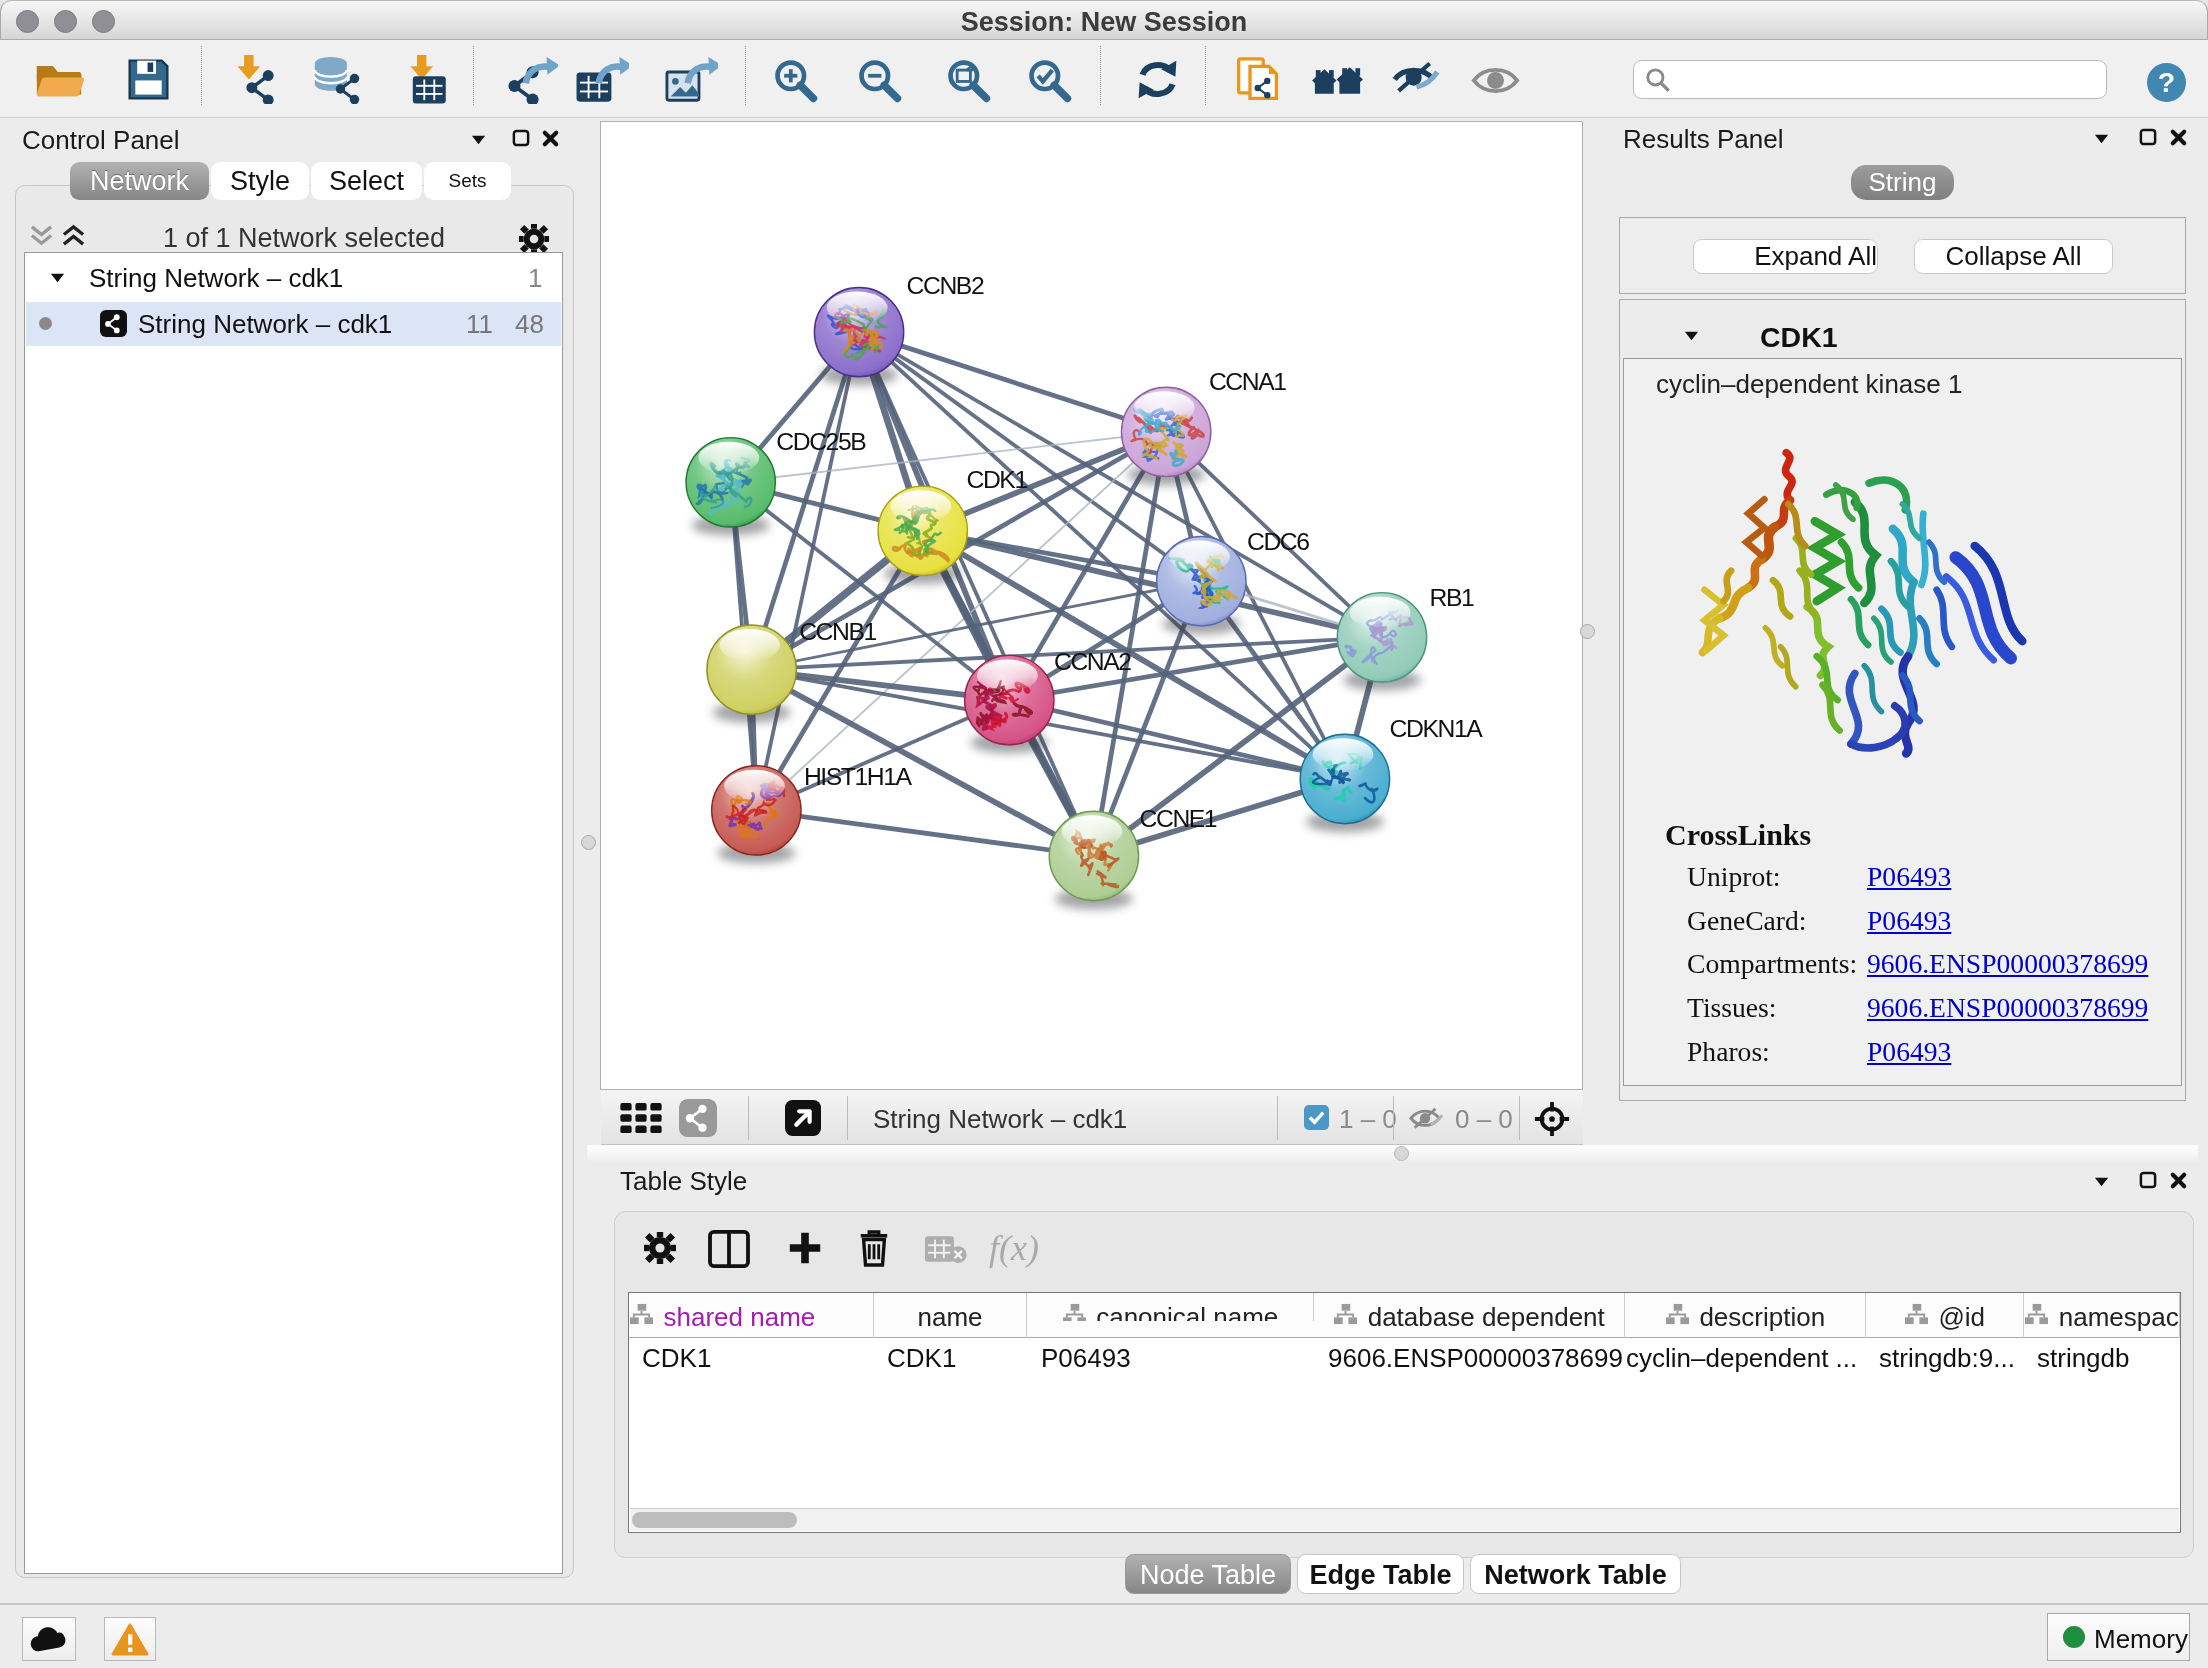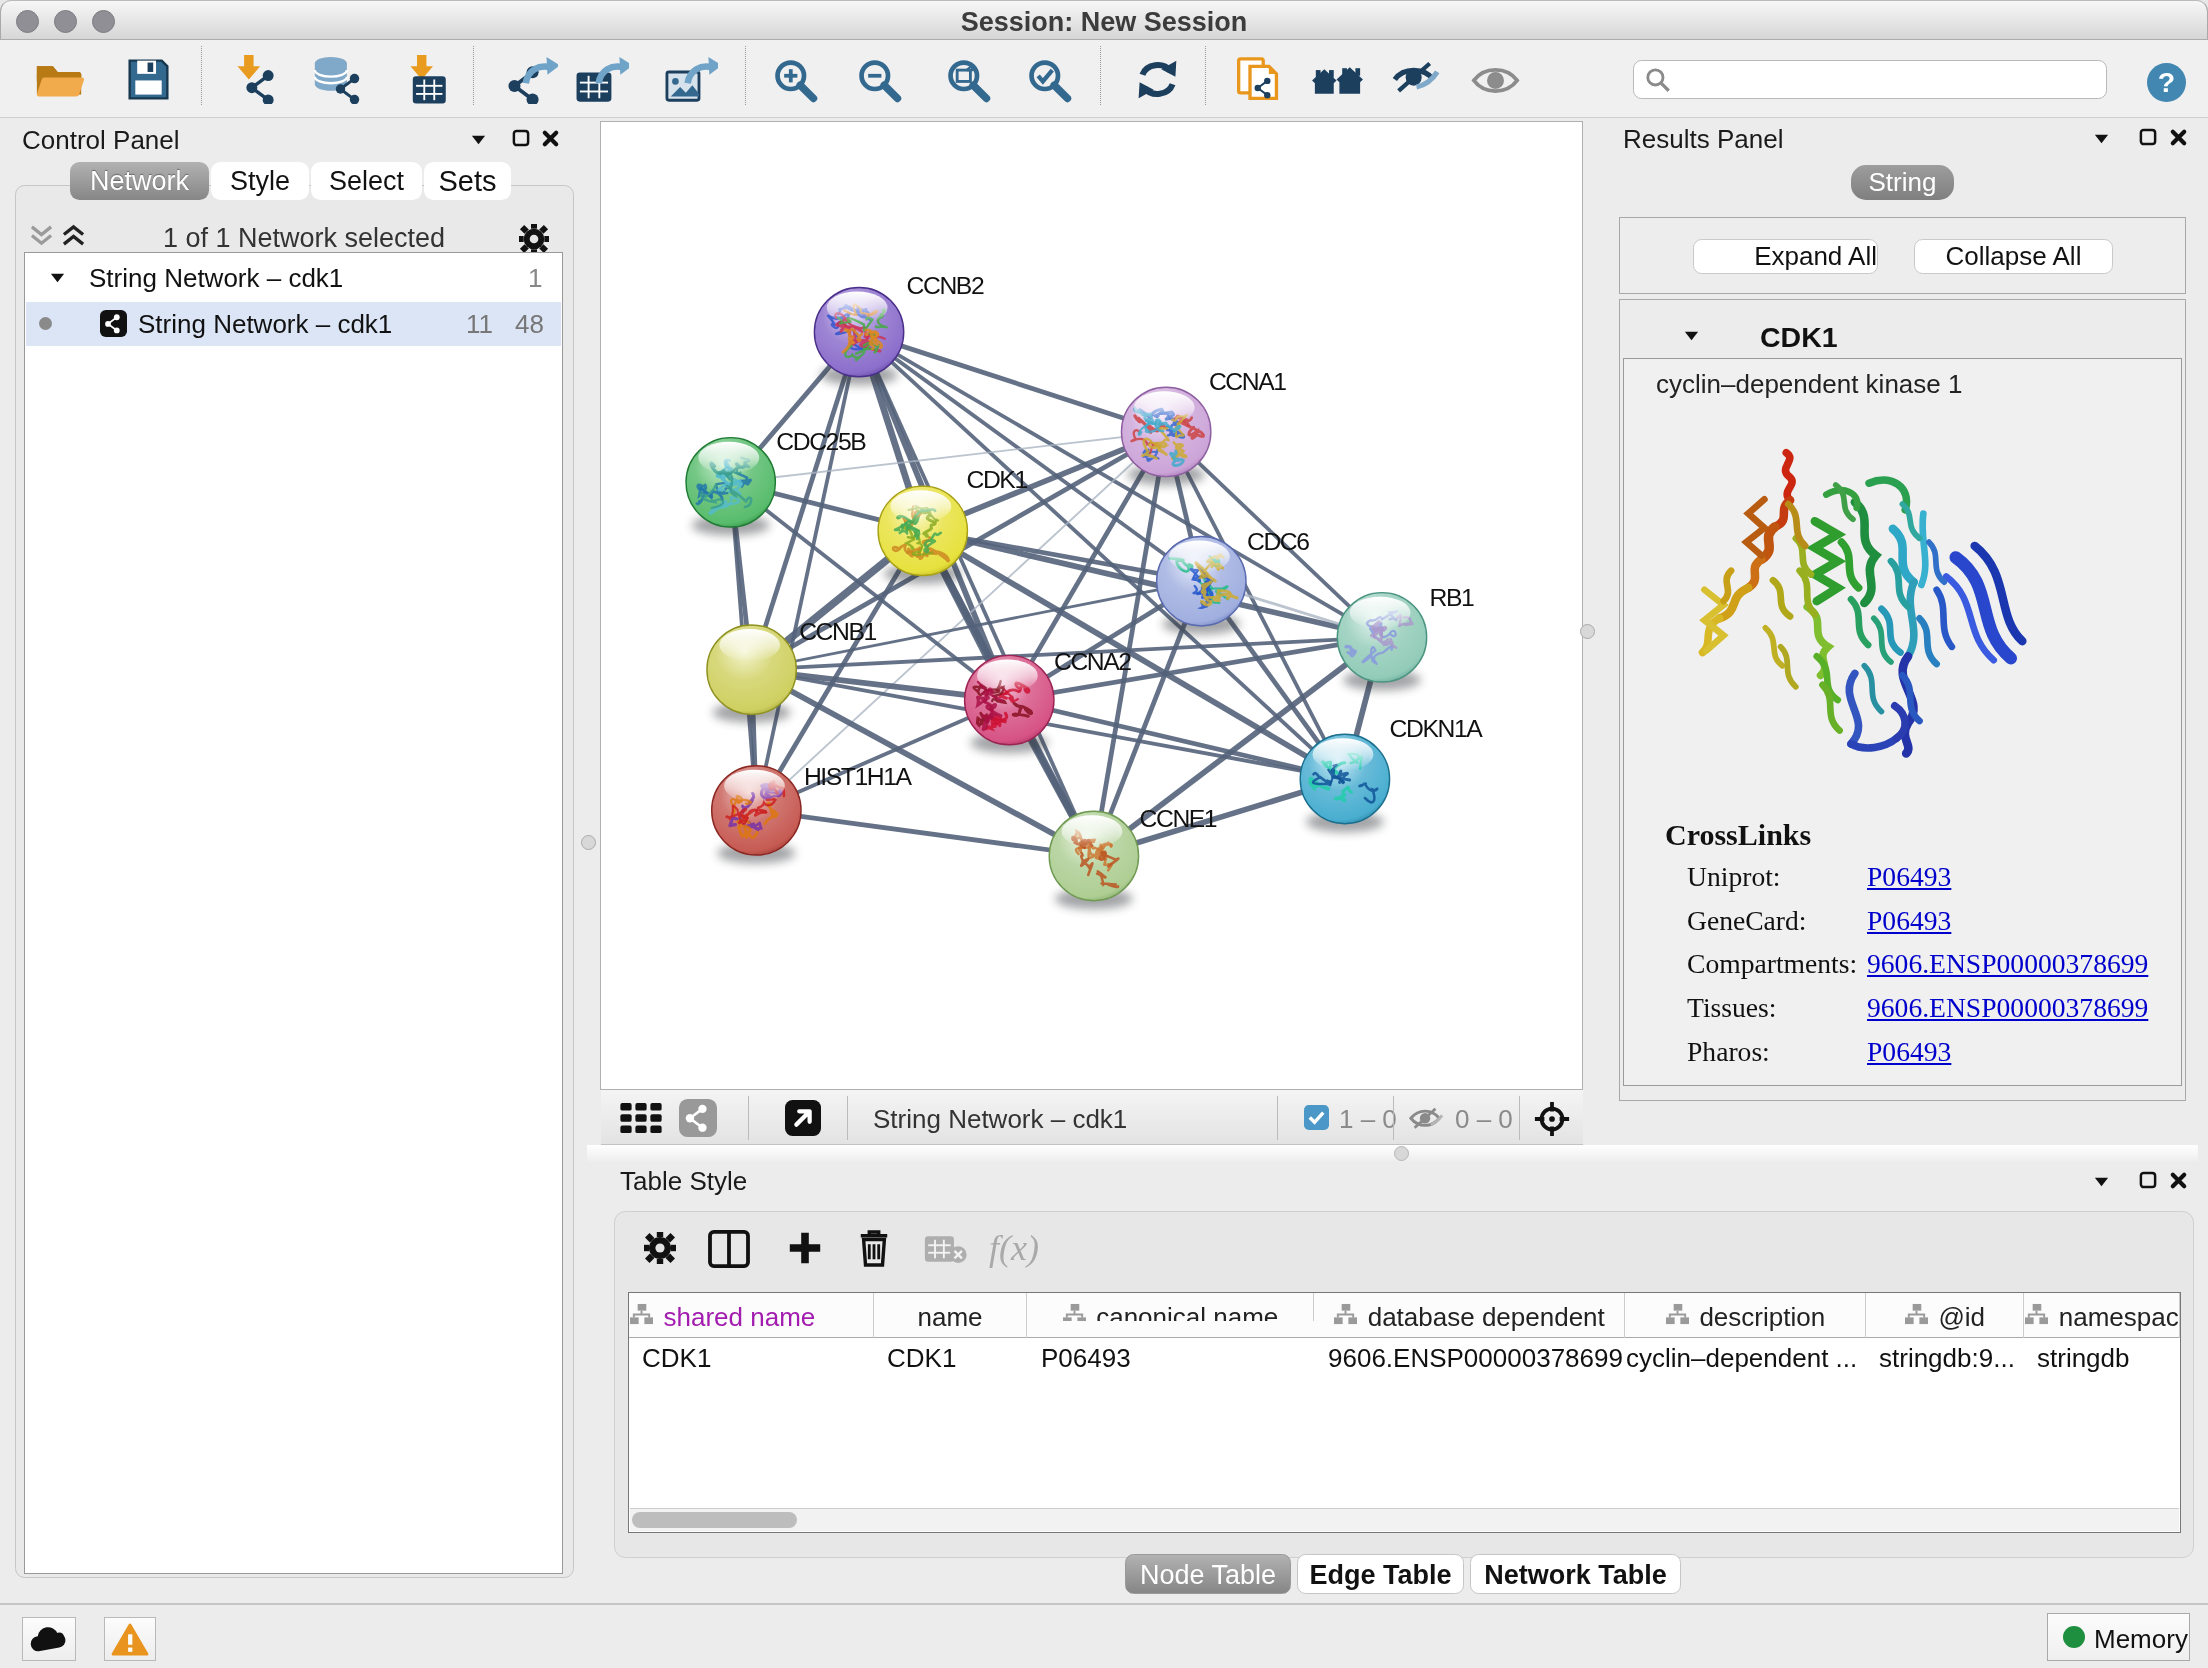--- a/index.html
+++ b/index.html
@@ -155,21 +155,21 @@
 <div class="abs" style="left:512px;top:129px"><svg width="18" height="18" viewBox="0 0 19 19">
       <rect x="2" y="2" width="15" height="15" rx="3" fill="none" stroke="#111" stroke-width="2.6"></rect>
     </svg></div>
 <div class="abs" style="left:541px;top:129px"><svg width="19" height="19" viewBox="0 0 20 20">
       <path d="M4 4 L16 16 M16 4 L4 16" stroke="#111" stroke-width="4.4" stroke-linecap="round"></path>
     </svg></div>
 <div class="abs" style="left:15px;top:185px;width:559px;height:1393px;background:#e9e9e9;border:1px solid #c6c6c6;border-radius:9.5px"></div>
 <div class="abs" style="left:70px;top:162px;width:139px;height:38px;background:linear-gradient(#b2b2b2,#868686);border-radius:9.5px;color:#fff;font-size:27px;text-align:center;line-height:38px;text-shadow:0 -1px 1px #666">Network</div>
 <div class="abs" style="left:211px;top:162px;width:98px;height:38px;background:#fff;border-radius:9.5px;color:#111;font-size:27px;text-align:center;line-height:38px">Style</div>
 <div class="abs" style="left:311px;top:162px;width:111px;height:38px;background:#fff;border-radius:9.5px;color:#111;font-size:27px;text-align:center;line-height:38px">Select</div>
-<div class="abs" style="left:424px;top:162px;width:87px;height:38px;background:#fff;border-radius:9.5px;color:#111;font-size:29px;text-align:center;line-height:38px">Sets</div>
+<div class="abs" style="left:424px;top:162px;width:87px;height:38px;background:#fff;border-radius:9.5px;color:#111;font-size:19px;text-align:center;line-height:38px">Sets</div>
 <div class="abs" style="left:28.5px;top:224px"><svg width="25" height="23" viewBox="0 0 26 24">
       <path d="M3 3 l10 8 10 -8 M3 12 l10 8 10 -8" fill="none" stroke="#9a9a9a" stroke-width="3.4"></path>
     </svg></div>
 <div class="abs" style="left:61px;top:224px"><svg width="25" height="23" viewBox="0 0 26 24">
       <path d="M3 11 l10 -8 10 8 M3 21 l10 -8 10 8" fill="none" stroke="#222" stroke-width="3.4"></path>
     </svg></div>
 <div class="abs" style="left:95px;top:223px;width:418px;text-align:center;font-size:27px;color:#333">1 of 1 Network selected</div>
 <div class="abs" style="left:519px;top:224px"><svg width="30" height="30" viewBox="0 0 32 32">
       <circle cx="16" cy="16" r="11" fill="#111"></circle>
       <rect x="-3.2" y="-7" width="6.4" height="7" fill="#111" transform="translate(27.0,16.0) rotate(90)"></rect>

